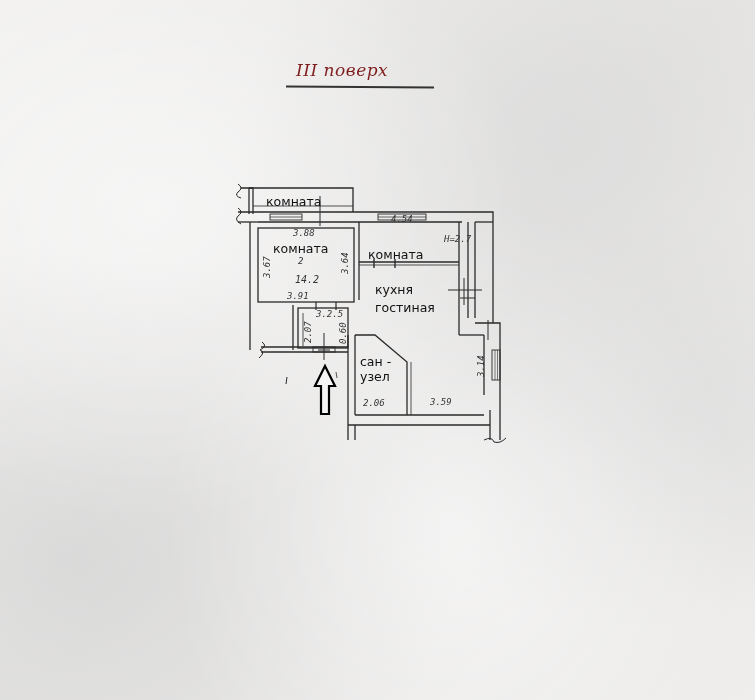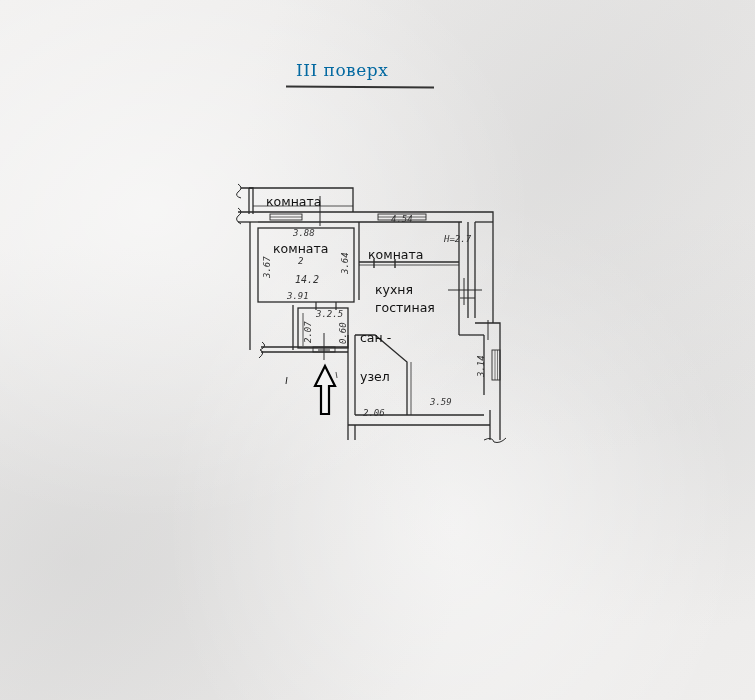--- a/index.html
+++ b/index.html
@@ -15,22 +15,22 @@
         radial-gradient(ellipse at 20% 30%, rgba(255,255,255,0.55), rgba(255,255,255,0) 45%),
         radial-gradient(ellipse at 75% 20%, rgba(210,210,210,0.45), rgba(255,255,255,0) 40%),
         radial-gradient(ellipse at 60% 75%, rgba(255,255,255,0.5), rgba(255,255,255,0) 45%),
         radial-gradient(ellipse at 10% 80%, rgba(205,205,205,0.5), rgba(255,255,255,0) 40%),
         radial-gradient(ellipse at 90% 60%, rgba(215,215,215,0.5), rgba(255,255,255,0) 35%),
         linear-gradient(135deg, #f1f0ef 0%, #e7e6e5 50%, #efeeed 100%);
     }
     svg.plan { position: absolute; left: 0; top: 0; }
     .title {
       position: absolute; left: 296px; top: 60px;
-      font-family: "DejaVu Serif", serif; 
-      font-size: 17px; color: #0369a1; letter-spacing: 0.5px;
+      font-family: "DejaVu Serif", serif; font-style: italic;
+      font-size: 17px; color: #7f1d1d; letter-spacing: 0.5px;
     }
     .title-underline {
       position: absolute; left: 286px; top: 86px; width: 148px; height: 2px;
       background: #333; transform: rotate(0.4deg);
     }
     .lbl {
       position: absolute; font-family: "DejaVu Sans", sans-serif;
       font-size: 12.5px; color: #111; line-height: 16px; white-space: nowrap;
     }
     .dim {
@@ -137,29 +137,29 @@
   <line x1="336" y1="372" x2="337" y2="378" stroke-width="0.8"></line>
 
   <polygon points="325,366 335,386 329,386 329,414 321,414 321,386 315,386" stroke="#000" stroke-width="2.2" fill="#f4f4f4"></polygon>
 </svg>
 
 <div class="lbl" style="left:266px;top:194px;">комната</div>
 <div class="lbl" style="left:273px;top:241px;">комната</div>
 <div class="lbl" style="left:368px;top:247px;">комната</div>
 <div class="lbl" style="left:375px;top:282px;">кухня</div>
 <div class="lbl" style="left:375px;top:300px;">гостиная</div>
-<div class="lbl" style="left:360px;top:330px;">сан -</div>
+<div class="lbl" style="left:360px;top:354px;">сан -</div>
 <div class="lbl" style="left:360px;top:369px;">узел</div>
 
 <div class="dim" style="left:293px;top:228px;">3.88</div>
 <div class="dim v" style="left:262px;top:278px;">3.67</div>
 <div class="dim v" style="left:340px;top:274px;">3.64</div>
 <div class="dim" style="left:298px;top:256px;">2</div>
 <div class="dim" style="left:295px;top:266px;font-size:10px;margin-top:8px;">14.2</div>
 <div class="dim" style="left:287px;top:291px;">3.91</div>
 <div class="dim" style="left:316px;top:309px;text-align:center;">3.2.5</div>
 <div class="dim v" style="left:303px;top:343px;">2.07</div>
 <div class="dim v" style="left:338px;top:344px;">0.60</div>
 <div class="dim" style="left:391px;top:214px;">4.54</div>
 <div class="dim" style="left:424px;top:234px;margin-left:20px;">H=2.7</div>
 <div class="dim v" style="left:476px;top:377px;">3.14</div>
 <div class="dim" style="left:430px;top:397px;">3.59</div>
-<div class="dim" style="left:363px;top:408px;">2.06</div>
+<div class="dim" style="left:363px;top:398px;">2.06</div>
 
 </body></html>

